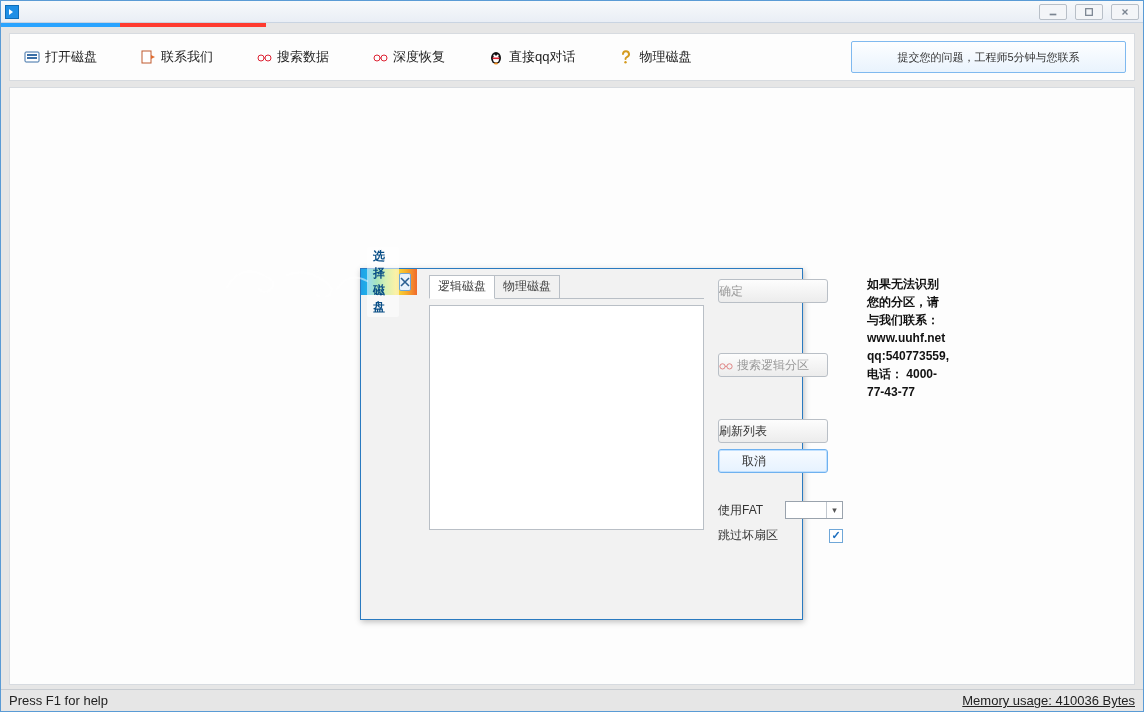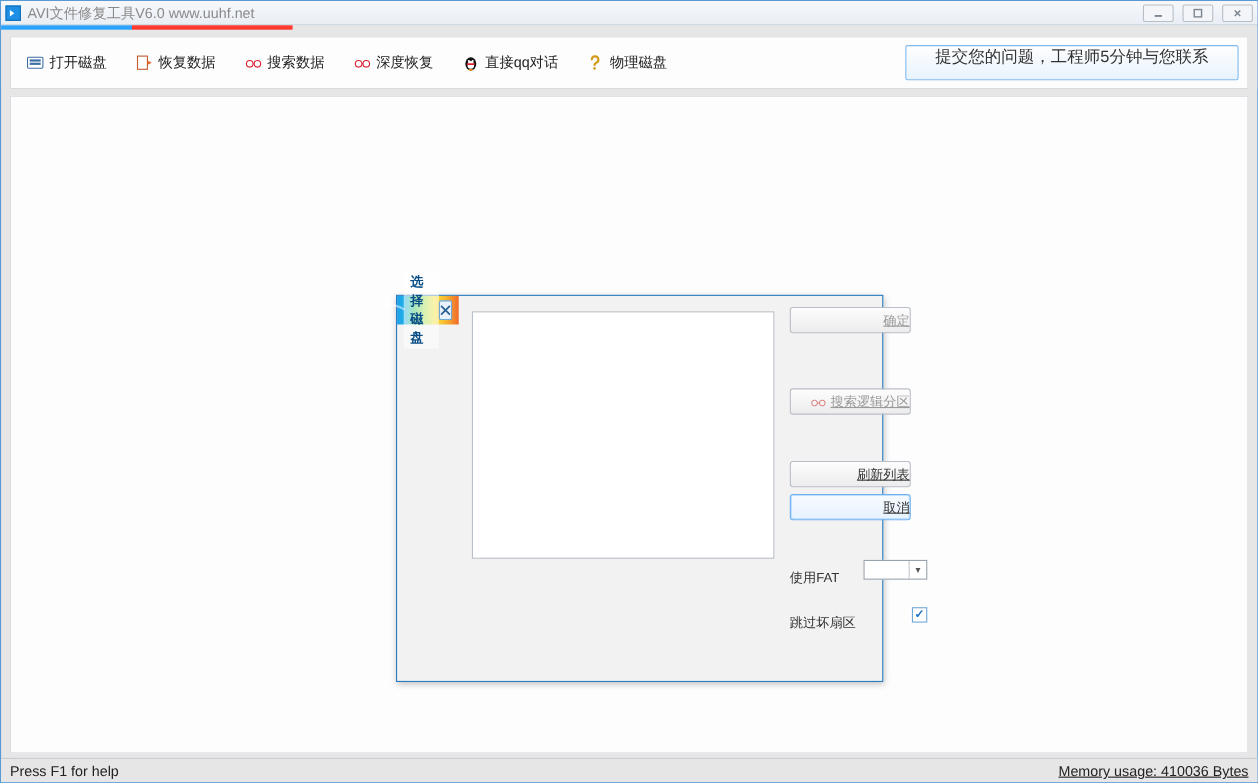--- a/index.html
+++ b/index.html
@@ -68,43 +68,43 @@
 
   
   .toolbar-wrap { padding: 6px 8px 0 8px; background:#e6e6e6; }
   .toolbar {
     background:#fdfdfd;
     border:1px solid #d7dbe0;
     height:48px;
     display:flex;
     align-items:center;
     padding:0 8px;
-    gap:14px;
+    gap:31px;
     position:relative;
   }
   .toolbtn {
     display:flex; align-items:center;
     gap:5px;
     font-size:13px;
     color:#222;
     padding:4px 6px;
     border-radius:2px;
     cursor:default;
   }
   .tool-icon { width:16px; height:16px; display:inline-flex; align-items:center; justify-content:center; }
   .tool-icon svg { width:16px; height:16px; }
 
   .submit-btn {
     margin-left:auto;
-    width:303px; height:32px;
+    width:275px; height:32px;
     border:1px solid #7fb9ef;
     background:linear-gradient(#fdfeff,#e9f3fd);
     border-radius:2px;
-    display:flex; align-items:flex-start; justify-content:center;
-    font-size:15px;
+    display:flex; align-items:center; justify-content:center;
+    font-size:11px;
     color:#333;
   }
 
   
   .content {
     flex:1;
     margin:6px 8px 4px 8px;
     background:#fdfdfd;
     border:1px solid #d7dbe0;
     position:relative;
@@ -212,39 +212,38 @@
 
   
   .side { width:125px; display:flex; flex-direction:column; padding-top:2px; }
   .btn {
     height:24px;
     border:1px solid #b9bfc6;
     background:linear-gradient(#fdfdfd,#ececec);
     border-radius:3px;
     font-size:12px;
     color:#333;
-    display:flex;align-items:center;justify-content:flex-end;
+    display:flex;align-items:center;justify-content:flex-start;
     gap:4px;
     width:110px;
-    text-decoration:underline;
   }
   .btn.disabled { color:#9a9a9a; }
   .btn.focus {
     border:1px solid #6fb1ef;
     box-shadow:0 0 0 1px #bfe0ff inset;
     background:linear-gradient(#f7fbff,#e6f2ff);
     padding-left:23px;
   }
   .side .gap-sm { height:50px; }
   .side .gap-md { height:42px; }
   .side .gap-xs { height:6px; }
 
   .row-ctrl { display:flex; align-items:center; width:125px; font-size:12px; margin-top:28px; }
   .row-ctrl2 { display:flex; align-items:center; width:125px; font-size:12px; margin-top:8px;gap:28px;}
-  .row-ctrl label, .row-ctrl2 label { flex:1; color:#333;margin-top:16px; }
+  .row-ctrl label, .row-ctrl2 label { flex:1; color:#333; }
   .combo {
     width:58px; height:18px;
     background:#fff; border:1px solid #9aa3ad;
     position:relative;
   }
   .combo .arrow {
     position:absolute; right:0; top:0;
     width:16px; height:16px;
     border-left:1px solid #c2c8cf;
     display:flex;align-items:center;justify-content:center;
@@ -271,21 +270,20 @@
 
   .glasses-icon { width:14px; height:10px; display:inline-block; }
 </style>
 </head>
 <body>
 
 <div class="window">
 
   <div class="titlebar">
     <span class="app-icon"></span>
-    <span>AVI文件修复工具V6.0 www.uuhf.net</span>
     <span class="spacer"></span>
     <div class="winbtns">
       <div class="winbtn">
         <svg viewBox="0 0 12 12" width="12" height="10">
             <rect x="2" y="8" width="8" height="2" fill="#7a8491"></rect>
           </svg>
       </div>
       <div class="winbtn">
         <svg viewBox="0 0 12 12" width="12" height="10">
             <rect x="2" y="2" width="8" height="8" fill="none" stroke="#7a8491" stroke-width="1.5"></rect>
@@ -317,21 +315,21 @@
         <span>打开磁盘</span>
       </div>
 
       <div class="toolbtn">
         <span class="tool-icon">
           <svg viewBox="0 0 16 16">
               <rect x="2" y="2" width="9" height="12" fill="#fff" stroke="#c05a2e"></rect>
               <path d="M11 6 l4 2 -4 2 z" fill="#e06a2c"></path>
             </svg>
         </span>
-        <span>恢复数据</span>
+        <span>联系我们</span>
       </div>
 
       <div class="toolbtn">
         <span class="tool-icon">
           <svg viewBox="0 0 16 16">
               <circle cx="5" cy="9" r="3" fill="none" stroke="#d23"></circle>
               <circle cx="12" cy="9" r="3" fill="none" stroke="#d23"></circle>
               <path d="M8 9 h1" stroke="#d23"></path>
             </svg>
         </span>
@@ -395,20 +393,24 @@
         </span>
         <div class="dlg-close">
           <svg viewBox="0 0 10 10" width="10" height="10">
               <path d="M1 1 L9 9 M9 1 L1 9" stroke="#2a5f92" stroke-width="1.6"></path>
             </svg>
         </div>
       </div>
 
       <div class="dlg-body">
         <div class="tabs-area">
+          <div class="tabstrip">
+            <div class="tab active">逻辑磁盘</div>
+            <div class="tab">物理磁盘</div>
+          </div>
           <div class="listbox"></div>
         </div>
 
         <div class="side">
           <div class="btn disabled">
             <span>确定</span>
           </div>
           <div class="gap-sm"></div>
           <div class="btn disabled">
             <span class="glasses-icon">
@@ -435,20 +437,24 @@
               <span class="arrow">▾</span>
             </div>
           </div>
           <div class="row-ctrl2">
             <label>跳过坏扇区</label>
             <div class="checkbox">✓</div>
           </div>
         </div>
       </div>
 
+      <div class="dlg-footer">
+        <div>如果无法识别您的分区，请与我们联系： www.uuhf.net</div>
+        <div>qq:540773559, 电话： 4000-77-43-77</div>
+      </div>
     </div>
 
   </div>
 
   <div class="statusbar">
     <span>Press F1 for help</span>
     <span class="right">Memory usage: 410036 Bytes</span>
   </div>
 
 </div>

